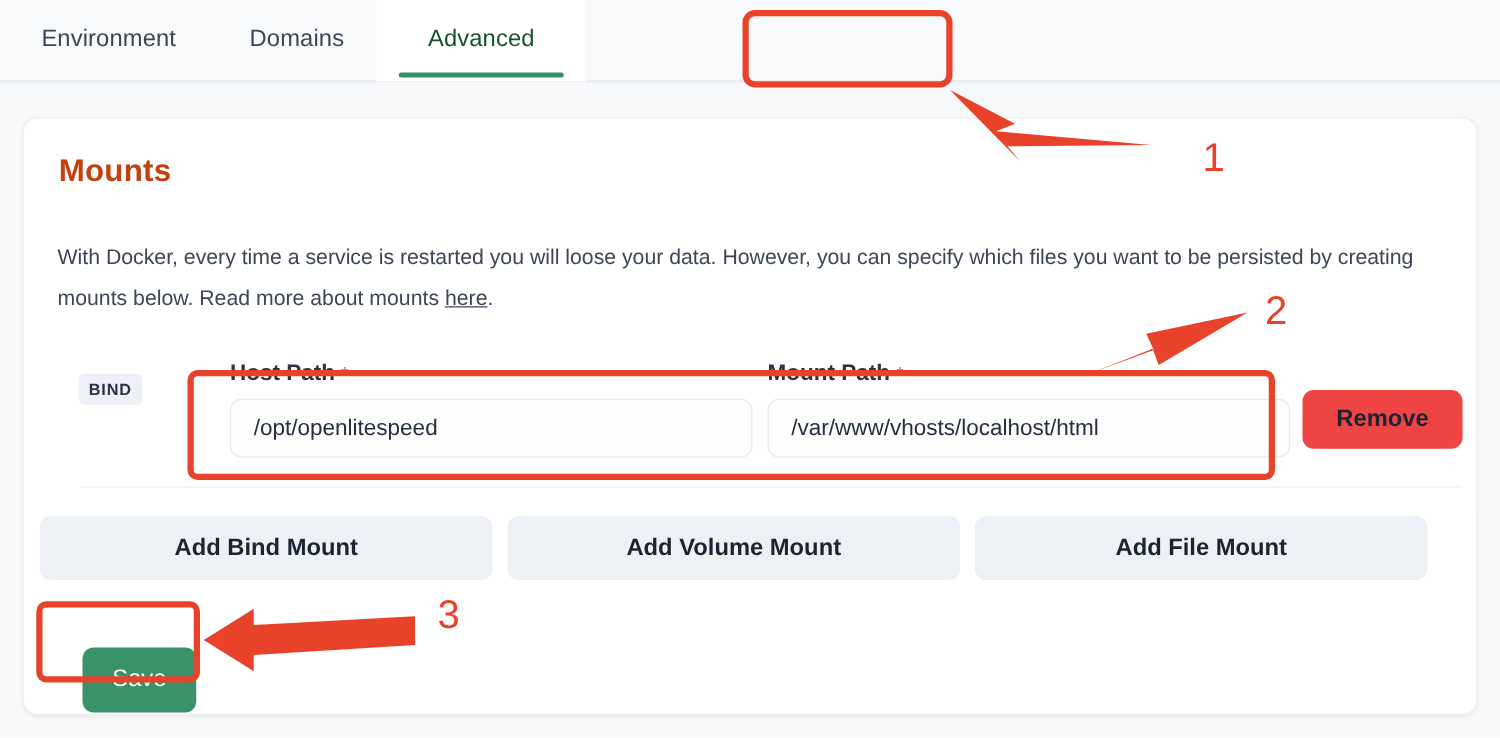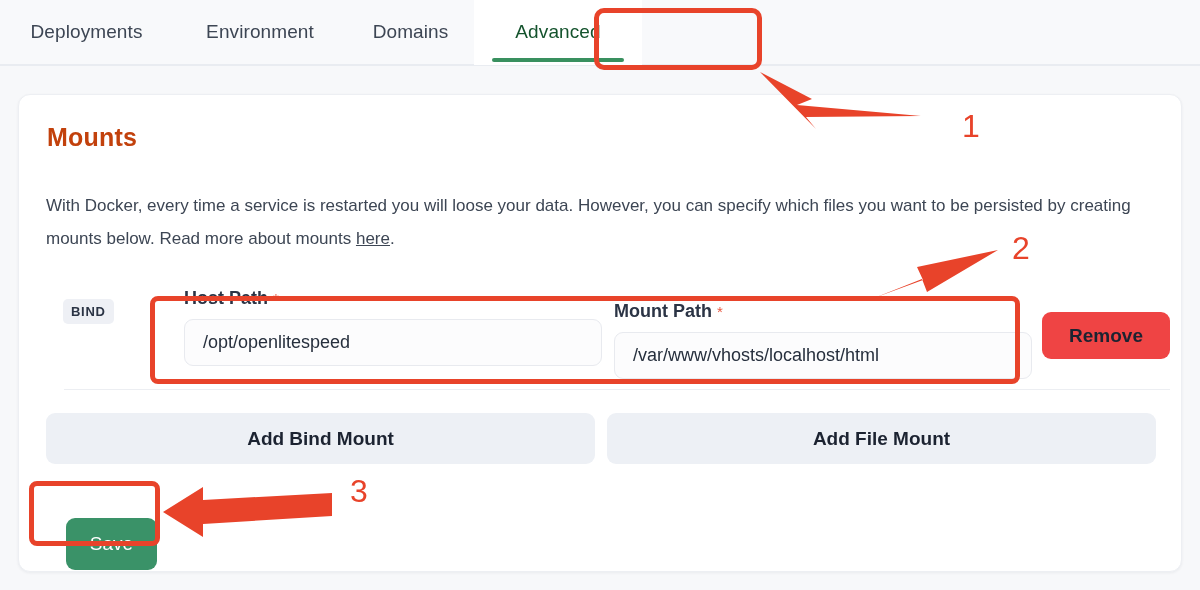--- a/index.html
+++ b/index.html
@@ -136,21 +136,21 @@
     border: 1px solid #e8eaef;
     border-radius: 9px;
     font-size: 18px;
     color: #262f3d;
     padding: 0 18px;
     font-family: "Liberation Sans", sans-serif;
     outline: none;
   }
   .field.host { left: 138px; width: 430px; }
   .field.host .text-input { width: 418px; }
-  .field.mountp { left: 568px; width: 430px; margin-top: 13px; }
+  .field.mountp { left: 568px; width: 430px; }
   .field.mountp .text-input { width: 418px; }
 
   .remove-btn {
     position: absolute;
     left: 996px;
     top: 40px;
     width: 128px;
     height: 47px;
     background: #ef4444;
     border: none;
@@ -167,21 +167,21 @@
     left: 45px;
     top: 294px;
     width: 1106px;
     height: 1px;
     background: #eceef2;
   }
 
   
   .add-row {
     position: absolute;
-    left: 27px;
+    left: 13px;
     top: 318px;
     width: 1110px;
     display: flex;
     gap: 12px;
   }
   .add-btn {
     flex: 1;
     height: 51px;
     background: #edf0f5;
     border: none;
@@ -233,23 +233,20 @@
     font-family: "Liberation Sans", sans-serif;
   }
   .num1 { left: 962px; top: 108px; }
   .num2 { left: 1012px; top: 230px; }
   .num3 { left: 350px; top: 473px; }
 </style>
 </head>
 <body>
 
 <div class="tabbar">
-  <div class="tab" style="width:173px">
-    <span>Deployments</span>
-  </div>
   <div class="tab" style="width:174px">
     <span>Environment</span>
   </div>
   <div class="tab" style="width:127px">
     <span>Domains</span>
   </div>
   <div class="tab active" style="width:168px">
     <span>Advanced</span>
   </div>
 </div>
@@ -282,20 +279,21 @@
       <input class="text-input" type="text" value="/var/www/vhosts/localhost/html" style="">
     </div>
 
     <button class="remove-btn">Remove</button>
   </div>
 
   <div class="separator"></div>
 
   <div class="add-row">
     <button class="add-btn">Add Bind Mount</button>
+    <button class="add-btn">Add Volume Mount</button>
     <button class="add-btn">Add File Mount</button>
   </div>
 
   <button class="save-btn">Save</button>
 </div>
 
 <div class="anno">
 
   <div class="hl-box hl-tab"></div>
   <div class="hl-box hl-inputs"></div>

